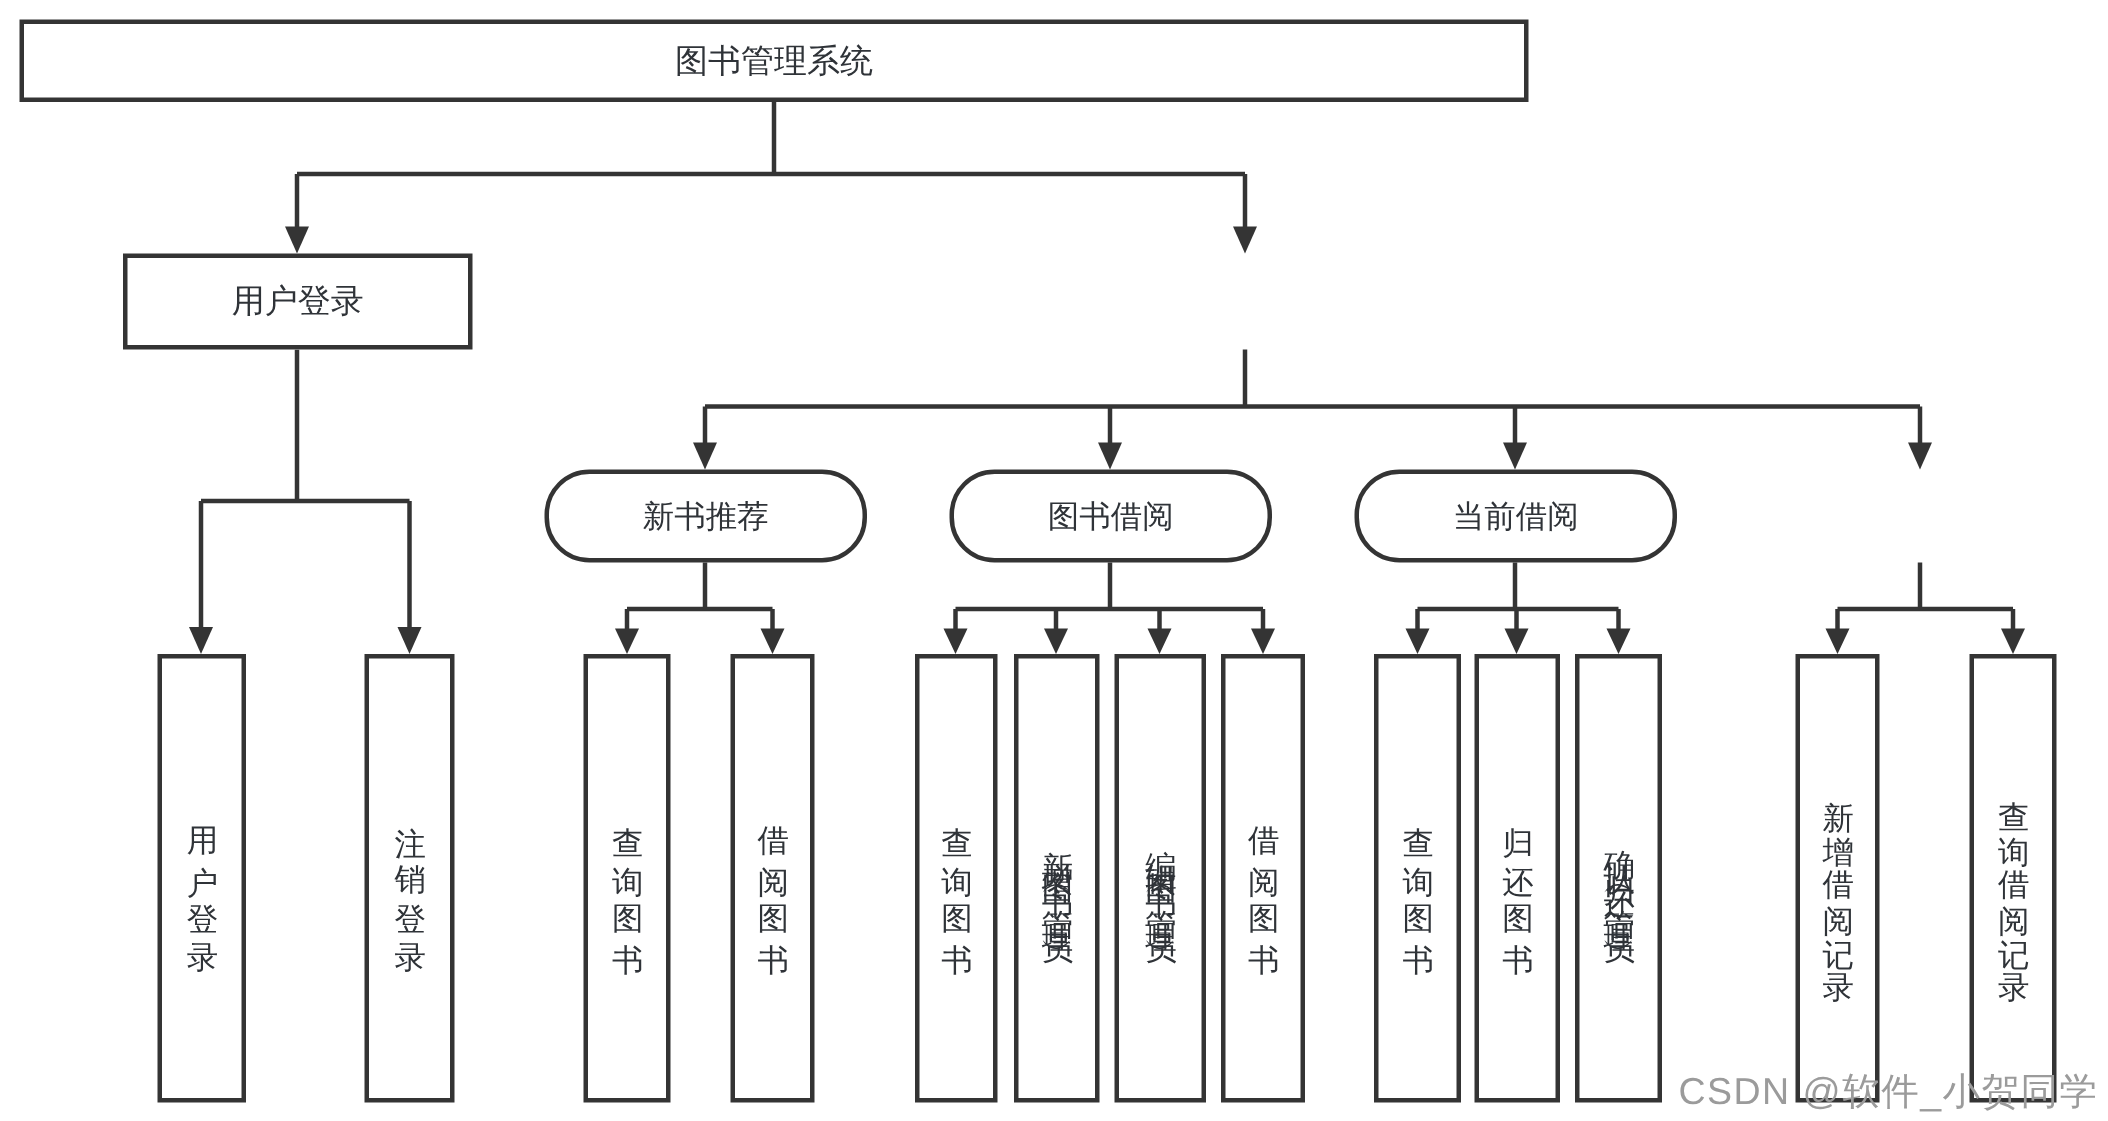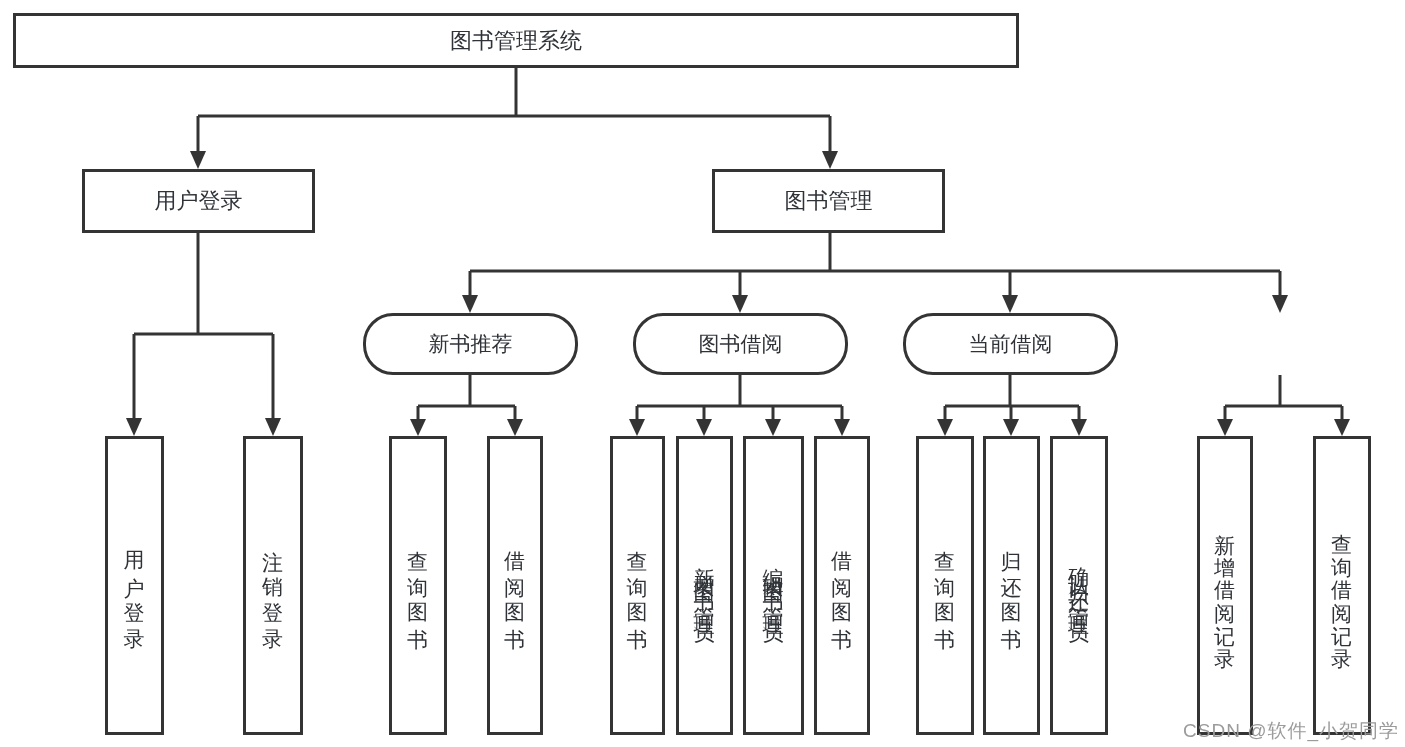--- a/index.html
+++ b/index.html
@@ -44,21 +44,21 @@
     writing-mode:vertical-rl;
     text-orientation:mixed;
     line-height:1;
     white-space:nowrap;
   }
   .watermark{
     position:absolute;
     right:6px;
     bottom:3px;
     color:var(--watermark);
-    font-size:19px;
+    font-size:25px;
     letter-spacing:1px;
     pointer-events:none;
   }
 </style>
 </head>
 <body>
 
 <div id="canvas">
 
   <svg class="connectors" viewBox="0 0 1405 747" xmlns="http://www.w3.org/2000/svg">
@@ -123,23 +123,20 @@
     <polygon points="1334,419 1350,419 1342,436"></polygon>
   </svg>
 
   <div class="node root">
     <span>图书管理系统</span>
   </div>
 
   <div class="node lvl2 n-user">
     <span>用户登录</span>
   </div>
-  <div class="node lvl2 n-book">
-    <span>图书管理</span>
-  </div>
 
   <div class="node lvl3 s0">
     <span>新书推荐</span>
   </div>
   <div class="node lvl3 s1">
     <span>图书借阅</span>
   </div>
   <div class="node lvl3 s2">
     <span>当前借阅</span>
   </div>

